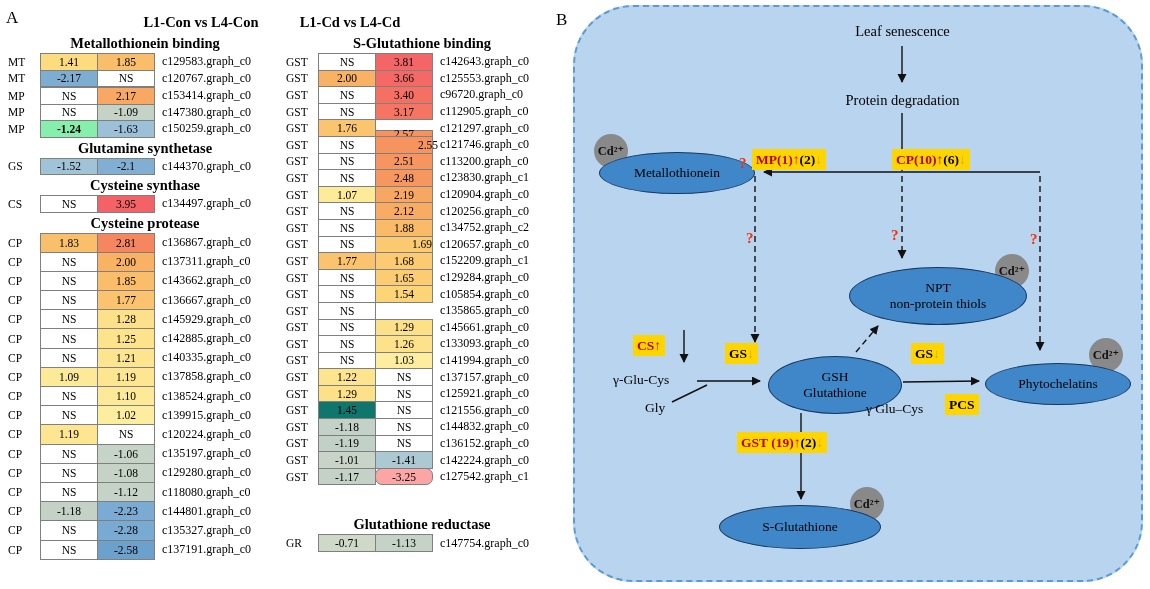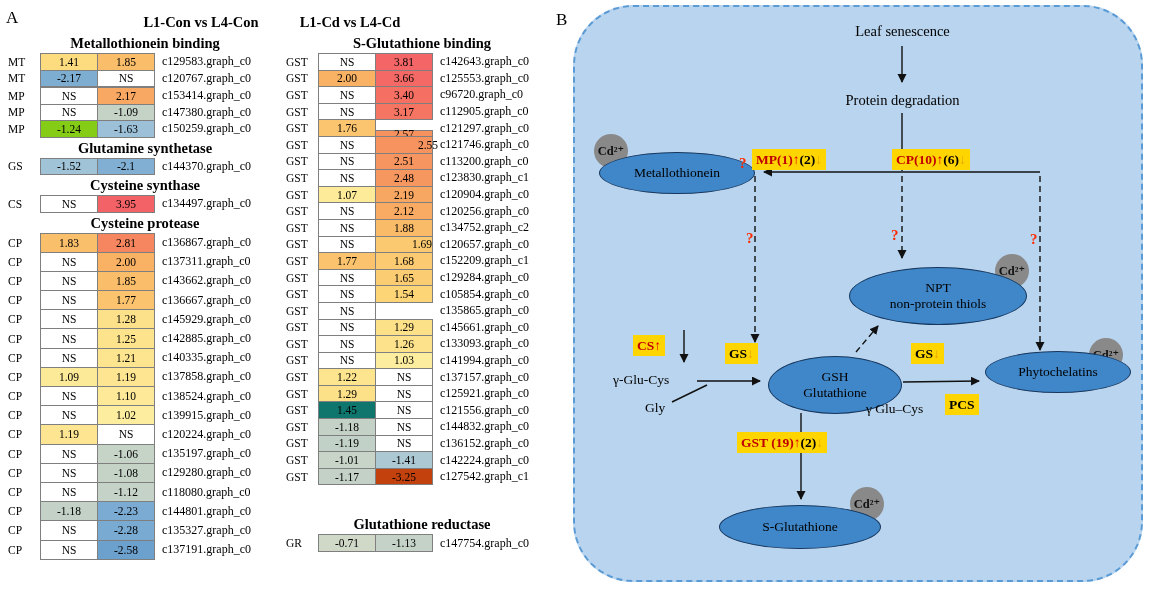--- a/index.html
+++ b/index.html
@@ -79,21 +79,21 @@
           <span class="gid">c153414.graph_c0</span>
         </div>
         <div class="trow">
           <span class="gene">MP</span>
           <span class="cell" style="background: rgb(255, 255, 255);">NS</span>
           <span class="cell" style="background: rgb(197, 211, 199);">-1.09</span>
           <span class="gid">c147380.graph_c0</span>
         </div>
         <div class="trow">
           <span class="gene">MP</span>
-          <span class="cell" style="background: #84cc16;">-1.24</span>
+          <span class="cell" style="background: #86efac; font-weight: bold;">-1.24</span>
           <span class="cell" style="background: rgb(155, 192, 215);">-1.63</span>
           <span class="gid">c150259.graph_c0</span>
         </div>
       </div>
       <div class="section h16">
         <div class="section-title">Glutamine synthetase</div>
         <div class="trow">
           <span class="gene">GS</span>
           <span class="cell" style="background: rgb(161, 195, 216);">-1.52</span>
           <span class="cell" style="background: rgb(129, 175, 211);">-2.1</span>
@@ -364,21 +364,21 @@
         </div>
         <div class="trow">
           <span class="gene">GST</span>
           <span class="cell" style="background: rgb(199, 212, 199);">-1.01</span>
           <span class="cell" style="background: rgb(172, 200, 211);">-1.41</span>
           <span class="gid">c142224.graph_c0</span>
         </div>
         <div class="trow">
           <span class="gene">GST</span>
           <span class="cell" style="background: rgb(195, 209, 199);">-1.17</span>
-          <span class="cell" style="background: #c2410c;">-3.25</span>
+          <span class="cell" style="background: #fca5a5; border-radius: 7px;">-3.25</span>
           <span class="gid">c127542.graph_c1</span>
         </div>
       </div>
       <div class="section h17">
         <div class="section-title">Glutathione reductase</div>
         <div class="trow">
           <span class="gene">GR</span>
           <span class="cell" style="background: rgb(208, 216, 199);">-0.71</span>
           <span class="cell" style="background: rgb(196, 210, 199);">-1.13</span>
           <span class="gid">c147754.graph_c0</span>
@@ -418,21 +418,21 @@
     <div>NPT</div>
     <div>non-protein thiols</div>
   </div>
   <div class="node" style="left:599px;top:152px;width:156px;height:42px">
     <div>Metallothionein</div>
   </div>
   <div class="node" style="left:768px;top:356px;width:134px;height:58px">
     <div>GSH</div>
     <div>Glutathione</div>
   </div>
-  <div class="node" style="left:985px;top:351px;width:146px;height:42px">
+  <div class="node" style="left:985px;top:363px;width:146px;height:42px">
     <div>Phytochelatins</div>
   </div>
   <div class="node" style="left:719px;top:505px;width:162px;height:44px">
     <div>S-Glutathione</div>
   </div>
 
   <div class="btext" style="left:835px;top:23px;width:135px;text-align:center">Leaf senescence</div>
   <div class="btext" style="left:825px;top:92px;width:155px;text-align:center">Protein degradation</div>
   <div class="stext" style="left:613px;top:372px">γ-Glu-Cys</div>
   <div class="stext" style="left:645px;top:400px">Gly</div>

